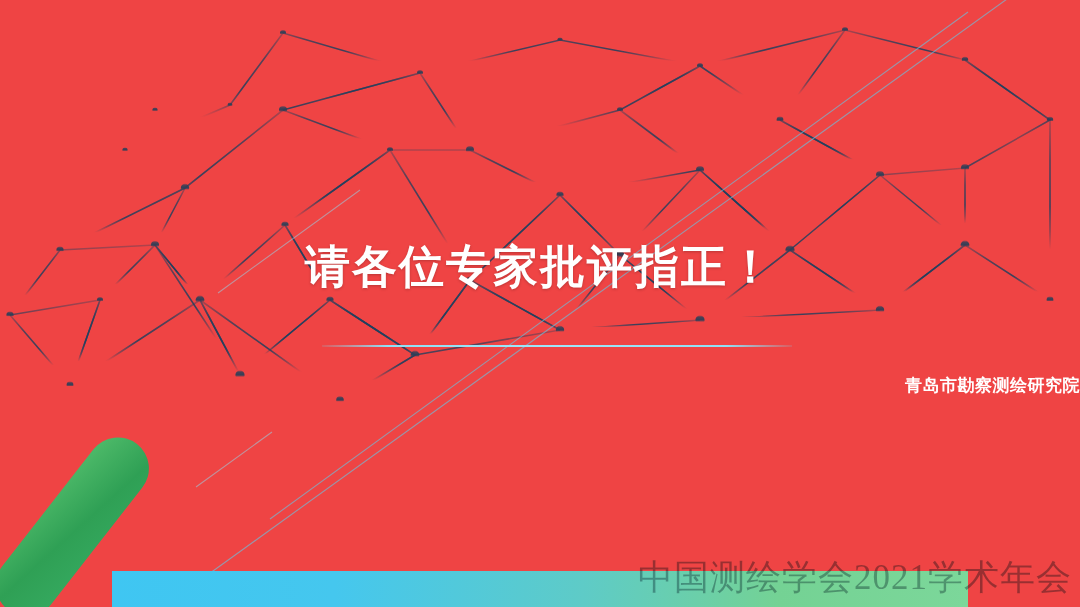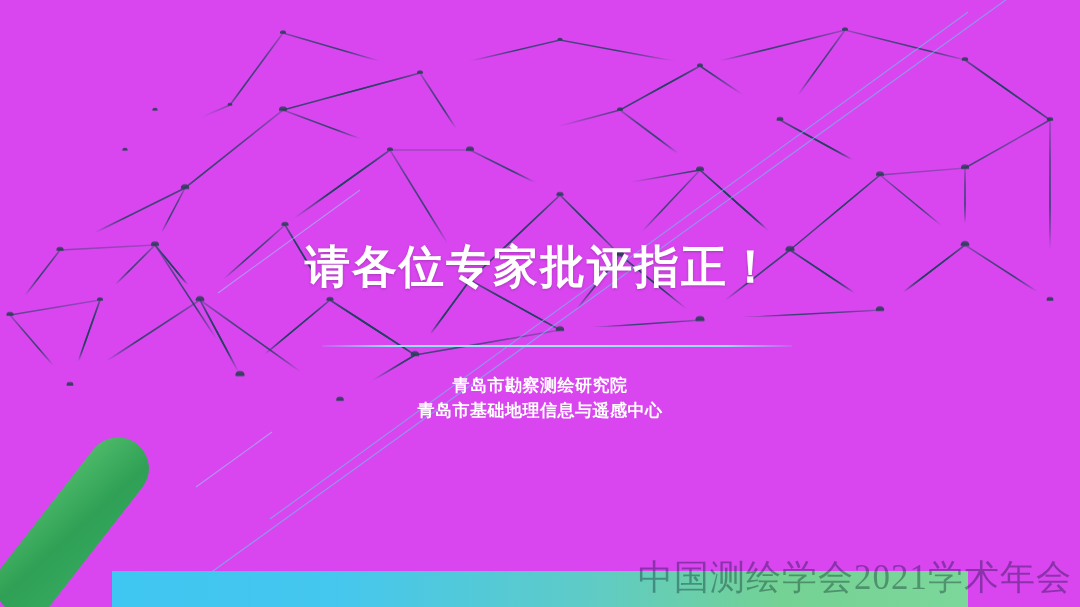--- a/index.html
+++ b/index.html
@@ -9,21 +9,21 @@
   }
   body {
     font-family: "Liberation Sans", "DejaVu Sans", sans-serif;
   }
 
   #slide {
     position: relative;
     width: 1080px;
     height: 607px;
     overflow: hidden;
-    background: #d946ef;
+    background: #ef4444;
   }
 
   
   .mesh {
     position: absolute;
     left: 0; top: 0;
     width: 1080px;
     height: 607px;
     pointer-events: none;
   }
@@ -97,21 +97,21 @@
     left: 0;
     top: 374px;
     width: 1080px;
     text-align: center;
     color: #ffffff;
     font-size: 17px;
     font-weight: bold;
     line-height: 1.45;
     letter-spacing: 0.5px;
   }
-  .subtitle .line { display: block; }
+  .subtitle .line { display: block; text-align: right; }
 
   
   .watermark {
     position: absolute;
     right: 8px;
     bottom: 6px;
     font-family: "Liberation Serif", "DejaVu Serif", serif;
     font-size: 35px;
     letter-spacing: 1px;
     color: rgba(14, 48, 66, 0.38);
@@ -264,20 +264,19 @@
   <div class="bottom-band"></div>
 
   <div class="content">
 
     <div class="title">请各位专家批评指正！</div>
 
     <div class="divider"></div>
 
     <div class="subtitle">
       <span class="line">青岛市勘察测绘研究院</span>
-      <span class="line">青岛市基础地理信息与遥感中心</span>
     </div>
 
   </div>
 
   <div class="watermark">中国测绘学会2021学术年会</div>
 
 </div>
 
 </body></html>

